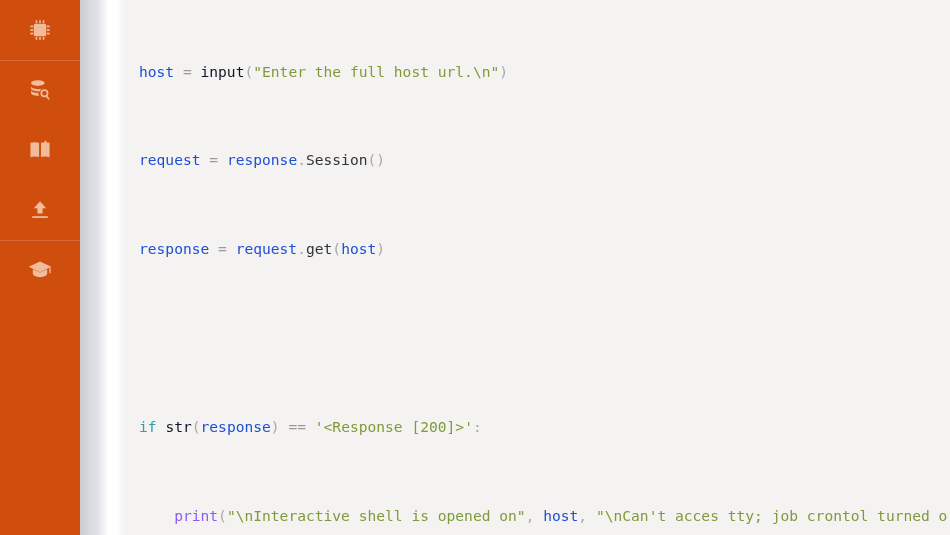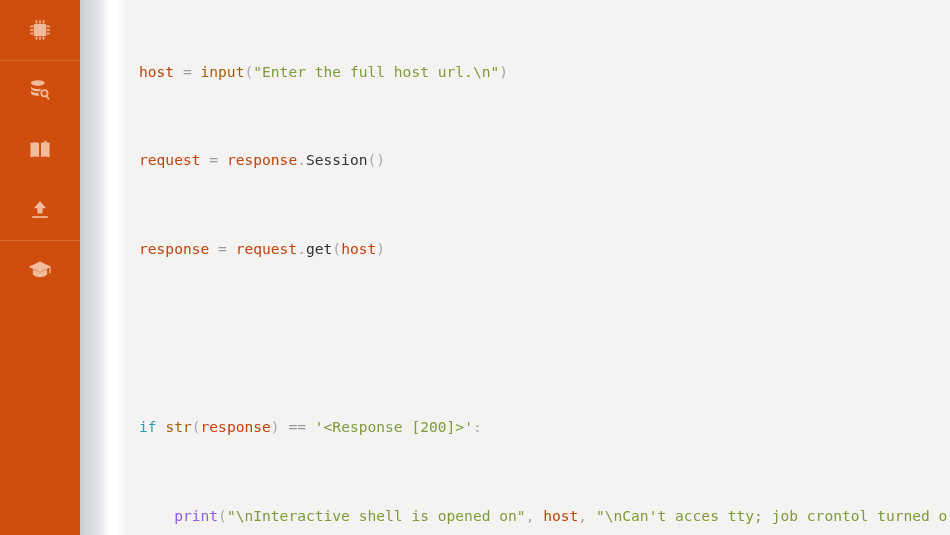--- a/index.html
+++ b/index.html
@@ -89,26 +89,26 @@
     letter-spacing: 0px;
   }
   .ln {
     height: 22.2px;
     padding-left: 19px;
     color: #2f3337;
   }
 
   
   .kw   { color: #2a9fb5; text-align: center; }          
-  .bi   { color: #a16207; margin-top: 48px; }          
+  .bi   { color: #0f172a; margin-top: 48px; }          
   .fn   { color: #8b5cf6; }          
   .str  { color: #7e9b3a; }          
   .pn   { color: #a9a9a9; }          
   .op   { color: #9a9a9a; }          
-  .id   { color: #c2410c; }          
+  .id   { color: #1d4ed8; }          
   .at   { color: #2f3337; }          
 </style>
 </head>
 <body>
 
 <div id="app">
 
   <nav id="sidebar">
 
     <div class="side-group">

